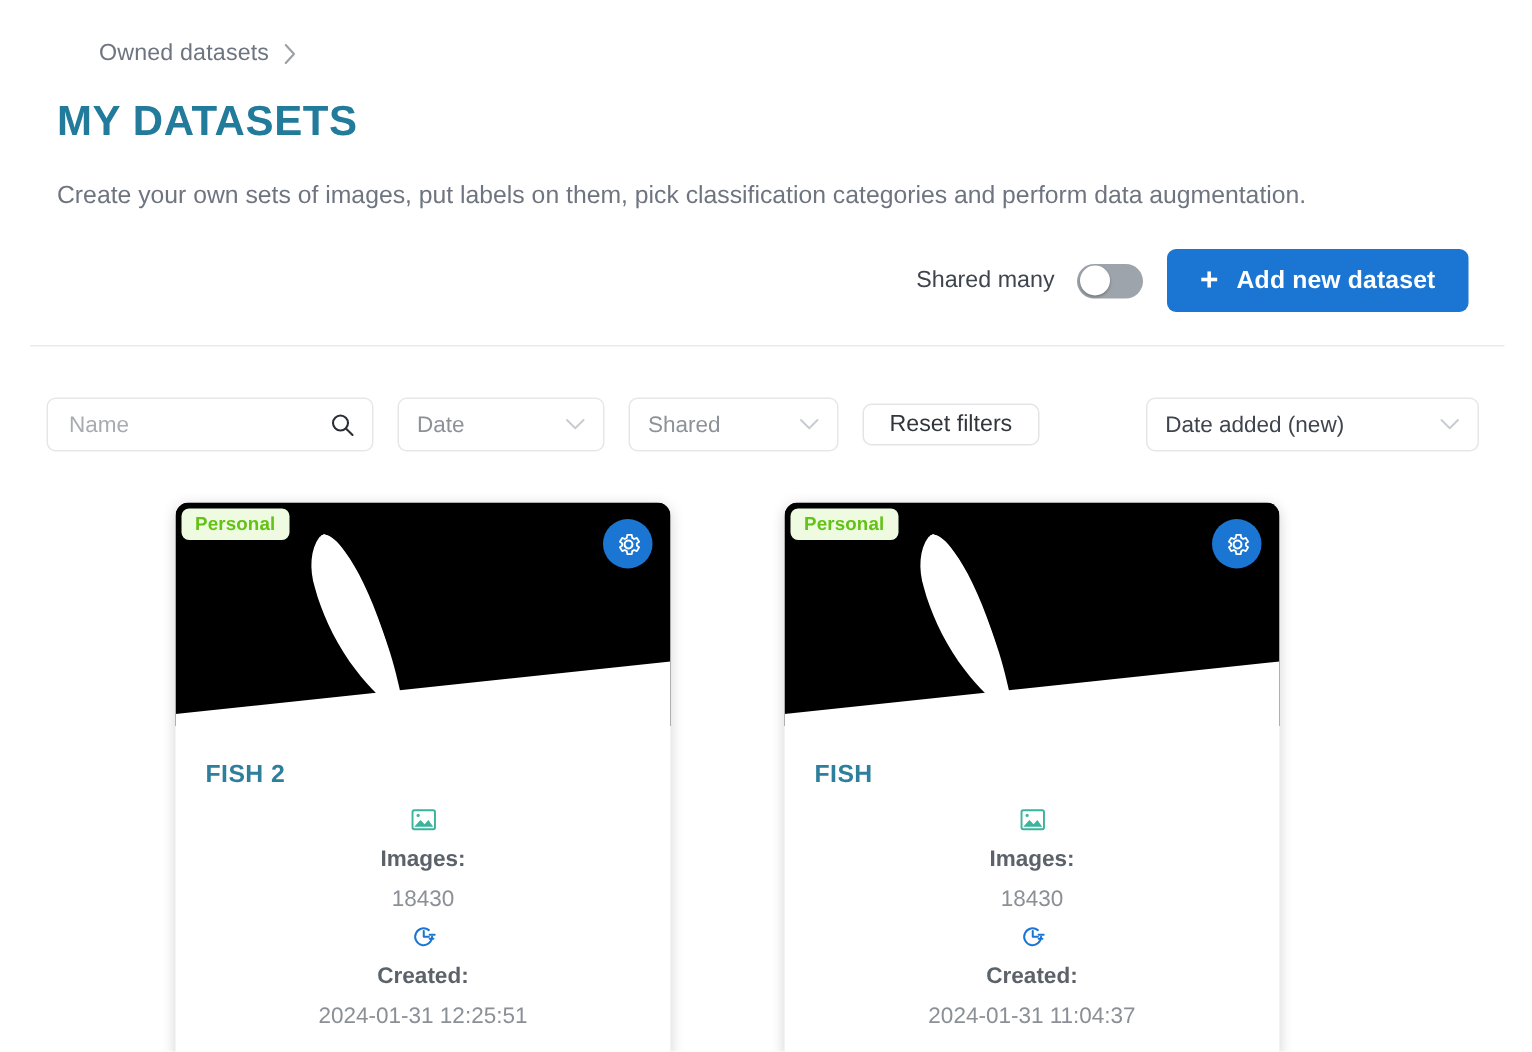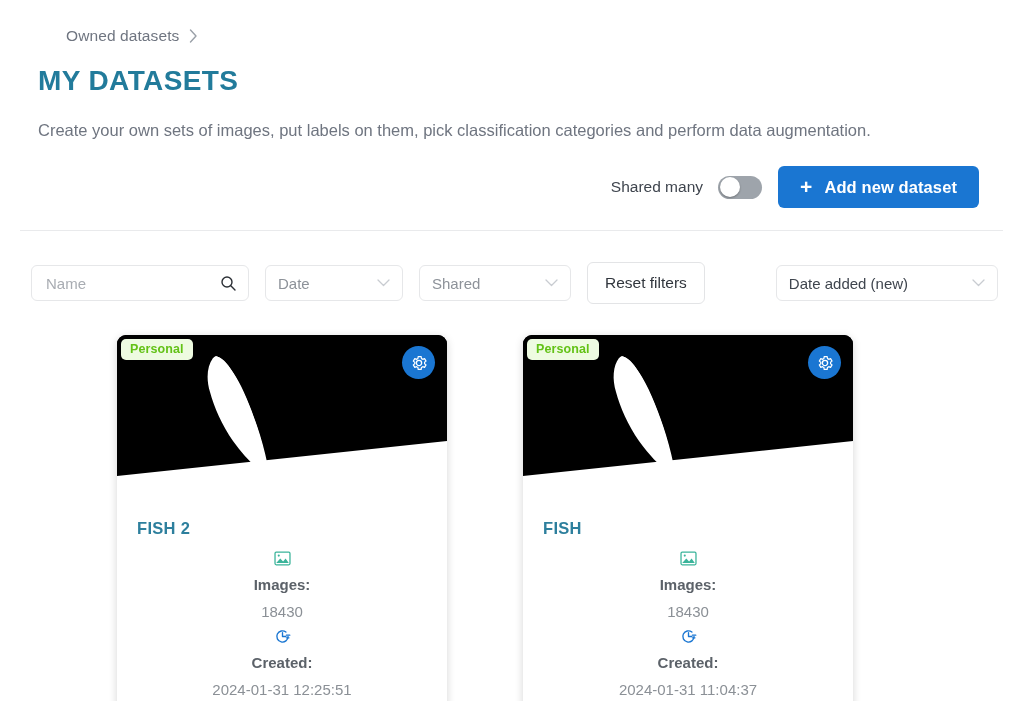--- a/index.html
+++ b/index.html
@@ -148,21 +148,21 @@
     display: flex;
     align-items: center;
     padding: 0 12px;
     font-size: 15px;
     color: #8d9299;
     cursor: pointer;
     position: relative;
   }
   .field-name  { width: 218px; justify-content: space-between; }
   .field-type  { width: 138px; justify-content: space-between; }
-  .field-shared{ width: 152px; justify-content: space-between; }
+  .field-shared{ width: 140px; justify-content: space-between; }
   .field-sort  { width: 222px; justify-content: space-between; margin-left: 55px; color: #3f454e; }
 
   .field input {
     border: none;
     outline: none;
     font-size: 15px;
     font-family: "Liberation Sans", sans-serif;
     color: #3f454e;
     width: 170px;
     background: transparent;
@@ -170,21 +170,21 @@
   .field input::placeholder { color: #a8acb2; }
 
   .chev {
     color: #c8ccd1;
     display: inline-flex;
     align-items: center;
   }
   .search-icon { color: #2b2f35; display: inline-flex; align-items: center; }
 
   .btn-reset {
-    height: 42px;
+    height: 28px;
     padding: 0 17px;
     border: 1px solid #e3e4e6;
     border-radius: 6px;
     background: #ffffff;
     font-size: 15.5px;
     color: #31363d;
     font-family: "Liberation Sans", sans-serif;
     cursor: pointer;
   }
 
@@ -241,21 +241,21 @@
     border: none;
     padding: 0;
   }
 
   .card-body { padding: 19px 20px 22px 20px; }
   .card-title {
     font-size: 16.5px;
     font-weight: bold;
     color: #2d7f9d;
     letter-spacing: .3px;
-    margin: 16px 0 12px 0;
+    margin: 4px 0 12px 0;
   }
   .meta-row {
     display: flex;
     align-items: center;
     gap: 8px;
     margin-top: 7px;
     font-size: 15px;
     line-height: 19px;
     flex-direction: column;
   }

